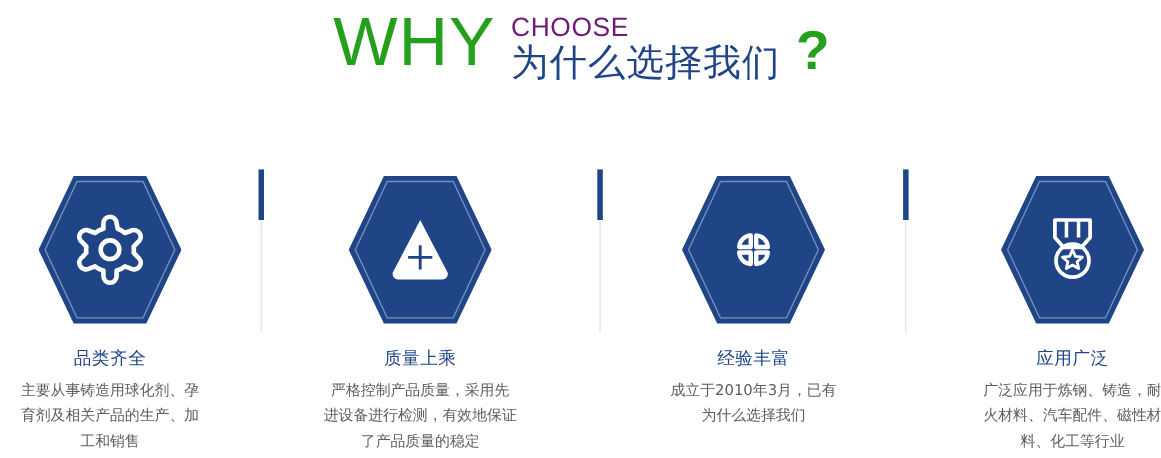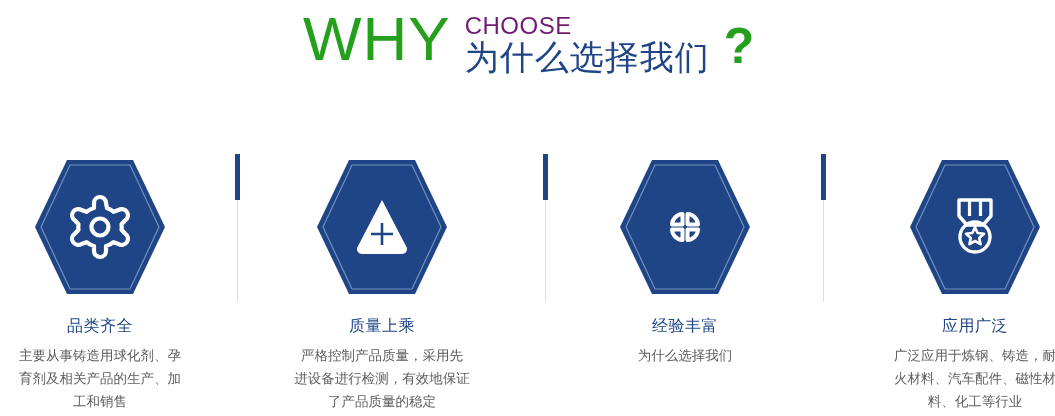--- a/index.html
+++ b/index.html
@@ -235,20 +235,21 @@
             <path d="M 2.5,-2.5 L 13,-2.5 A 11 11 0 0 0 2.5,-13 Z"></path>
 
             <path d="M -2.5,2.5 L -13,2.5 A 11 11 0 0 0 -2.5,13 Z"></path>
 
             <path d="M 2.5,2.5 L 2.5,13 A 11 11 0 0 0 13,2.5 Z"></path>
           </g>
         </svg>
       </div>
       <div class="col-title">经验丰富</div>
       <div class="col-desc">
+        <div>成立于2010年3月，已有</div>
         <div>为什么选择我们</div>
       </div>
     </div>
 
     <div class="col col-3">
       <div class="hexwrap">
         <svg width="130" height="150" viewBox="0 0 130 150">
           <polygon points="32,8 98,8 130,75 98,142 32,142 0,75" fill="#1f4587"></polygon>
           <polygon points="35,13 95,13 124,75 95,137 35,137 6,75" fill="none" stroke="#7690bd" stroke-width="1.2"></polygon>
           <g transform="translate(65,75)">

